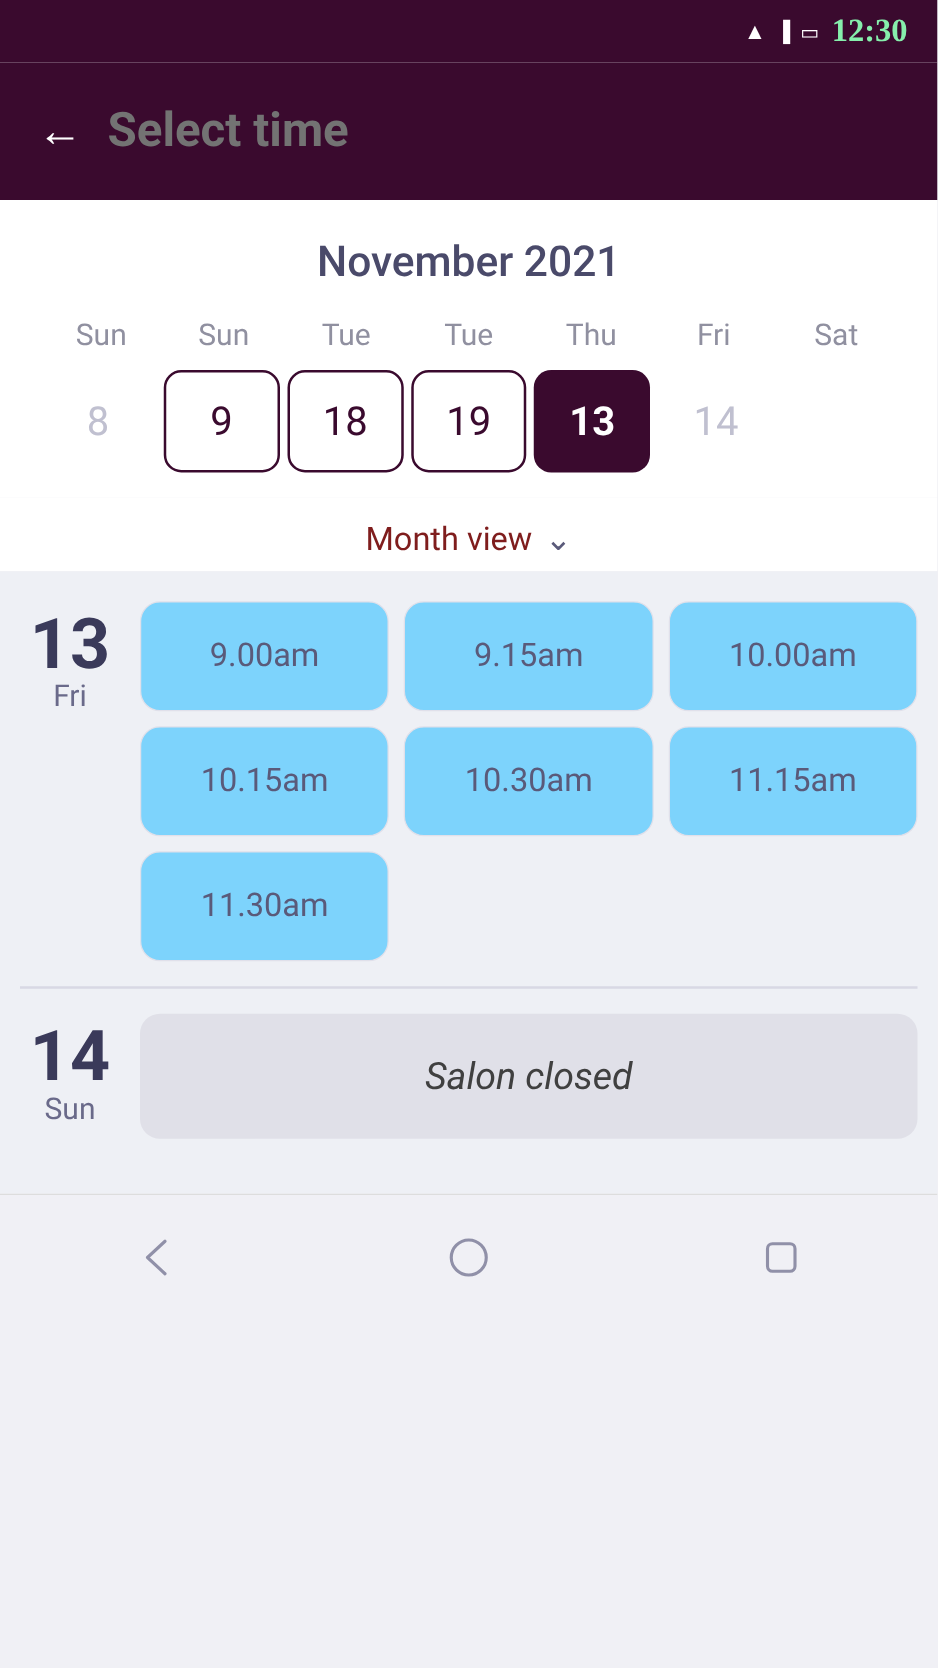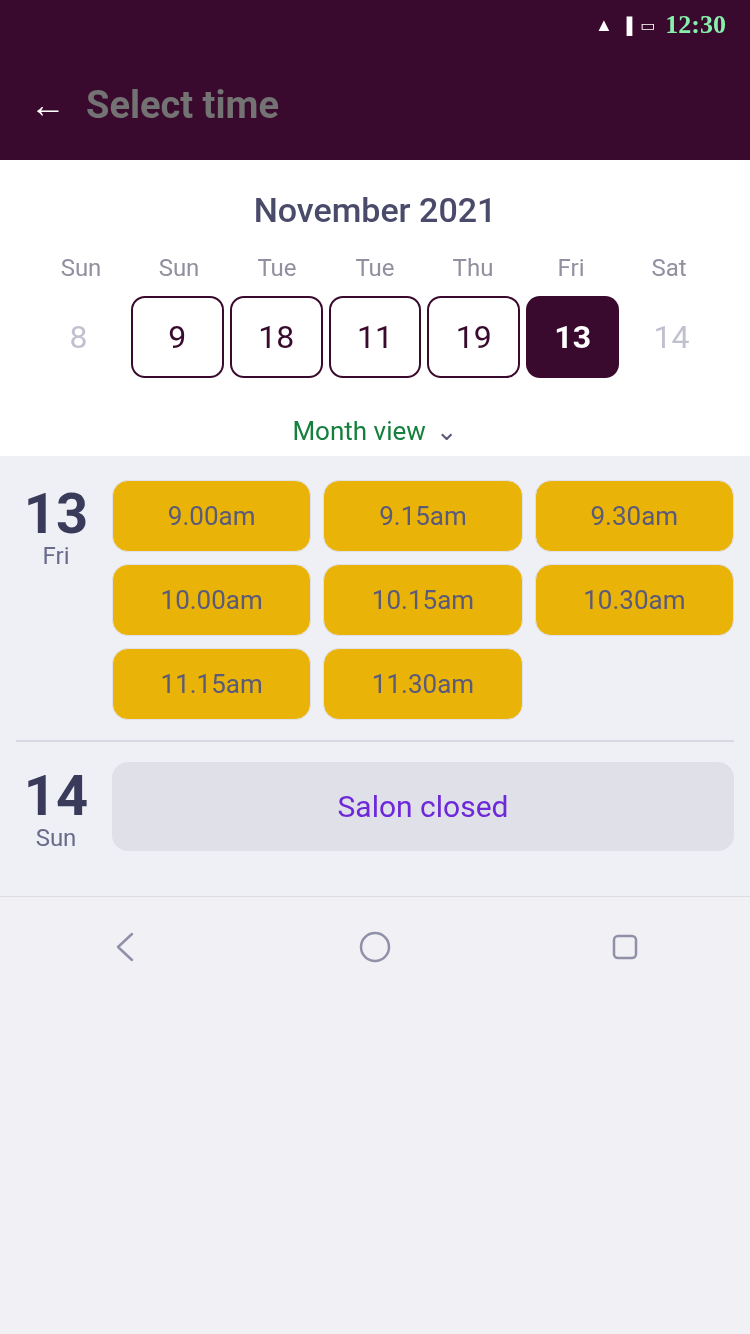--- a/index.html
+++ b/index.html
@@ -111,21 +111,21 @@
     .month-view-row {
       display: flex;
       align-items: center;
       justify-content: center;
       padding: 18px 0 10px;
       gap: 10px;
       background: white;
     }
     .month-view-label {
       font-size: 26px;
-      color: #15803d;
+      color: #7f1d1d;
     }
     .chevron-down {
       font-size: 26px;
       color: #5a5a7a;
     }
 
     
     .slots-section {
       background: #eef0f5;
       padding: 24px 16px;
@@ -154,26 +154,26 @@
       color: #6a6a8a;
       font-weight: 400;
     }
     .time-grid {
       flex: 1;
       display: grid;
       grid-template-columns: repeat(3, 1fr);
       gap: 12px;
     }
     .time-slot {
-      background: #eab308;
+      background: #7dd3fc;
       border-radius: 16px;
       display: flex;
       align-items: center;
       justify-content: center;
-      height: 72px;
+      height: 88px;
       font-size: 26px;
       color: #5a5a7a;
       cursor: pointer;
       border: 1px solid #e0e0ea;
     }
 
     
     .divider {
       height: 2px;
       background: #d8d8e4;
@@ -186,23 +186,24 @@
       gap: 16px;
       padding-bottom: 20px;
     }
     .closed-message {
       flex: 1;
       background: #e0e0e8;
       border-radius: 16px;
       display: flex;
       align-items: center;
       justify-content: center;
-      height: 89px;
+      height: 100px;
       font-size: 30px;
-      color: #6d28d9;
+      color: #404040;
+      font-style: italic;
     }
 
     
     .nav-bar {
       background: #f0f0f5;
       height: 100px;
       display: flex;
       align-items: center;
       justify-content: space-around;
       border-top: 1px solid #ddd;
@@ -249,21 +250,20 @@
     <span class="weekday">Tue</span>
     <span class="weekday">Tue</span>
     <span class="weekday">Thu</span>
     <span class="weekday">Fri</span>
     <span class="weekday">Sat</span>
   </div>
   <div class="dates-row">
     <div class="date-cell inactive">8</div>
     <div class="date-cell in-range">9</div>
     <div class="date-cell in-range">18</div>
-    <div class="date-cell in-range">11</div>
     <div class="date-cell in-range">19</div>
     <div class="date-cell selected">13</div>
     <div class="date-cell inactive">14</div>
   </div>
 </div>
 
 <div class="month-view-row">
   <span class="month-view-label">Month view</span>
   <span class="chevron-down">⌄</span>
 </div>
@@ -271,21 +271,20 @@
 <div class="slots-section">
 
   <div class="day-block">
     <div class="day-label">
       <span class="day-number">13</span>
       <span class="day-name">Fri</span>
     </div>
     <div class="time-grid">
       <div class="time-slot">9.00am</div>
       <div class="time-slot">9.15am</div>
-      <div class="time-slot">9.30am</div>
       <div class="time-slot">10.00am</div>
       <div class="time-slot">10.15am</div>
       <div class="time-slot">10.30am</div>
       <div class="time-slot">11.15am</div>
       <div class="time-slot">11.30am</div>
     </div>
   </div>
 
   <div class="divider"></div>
 

